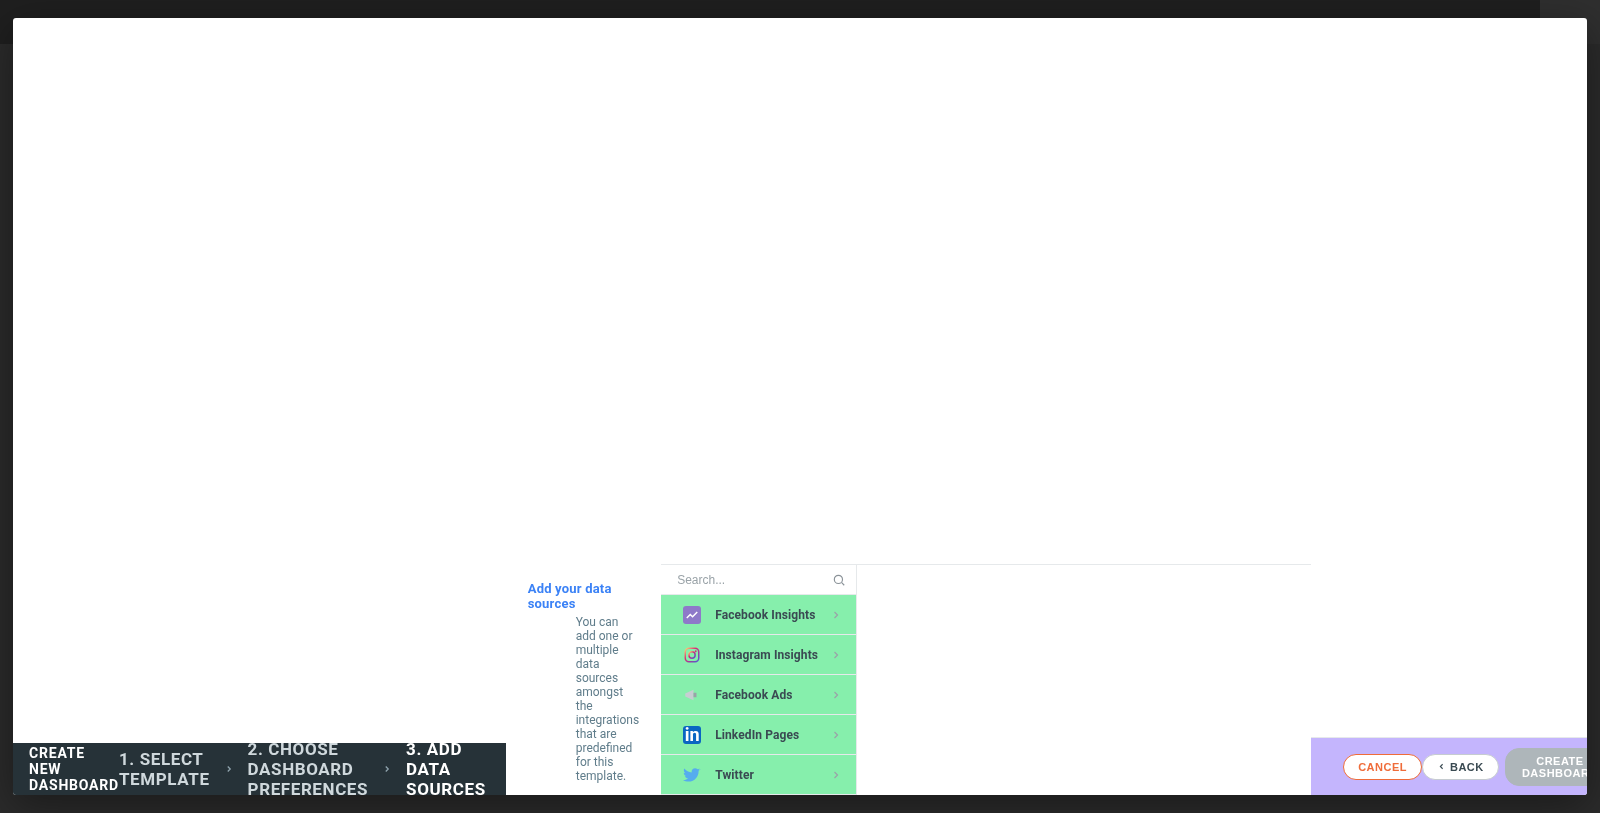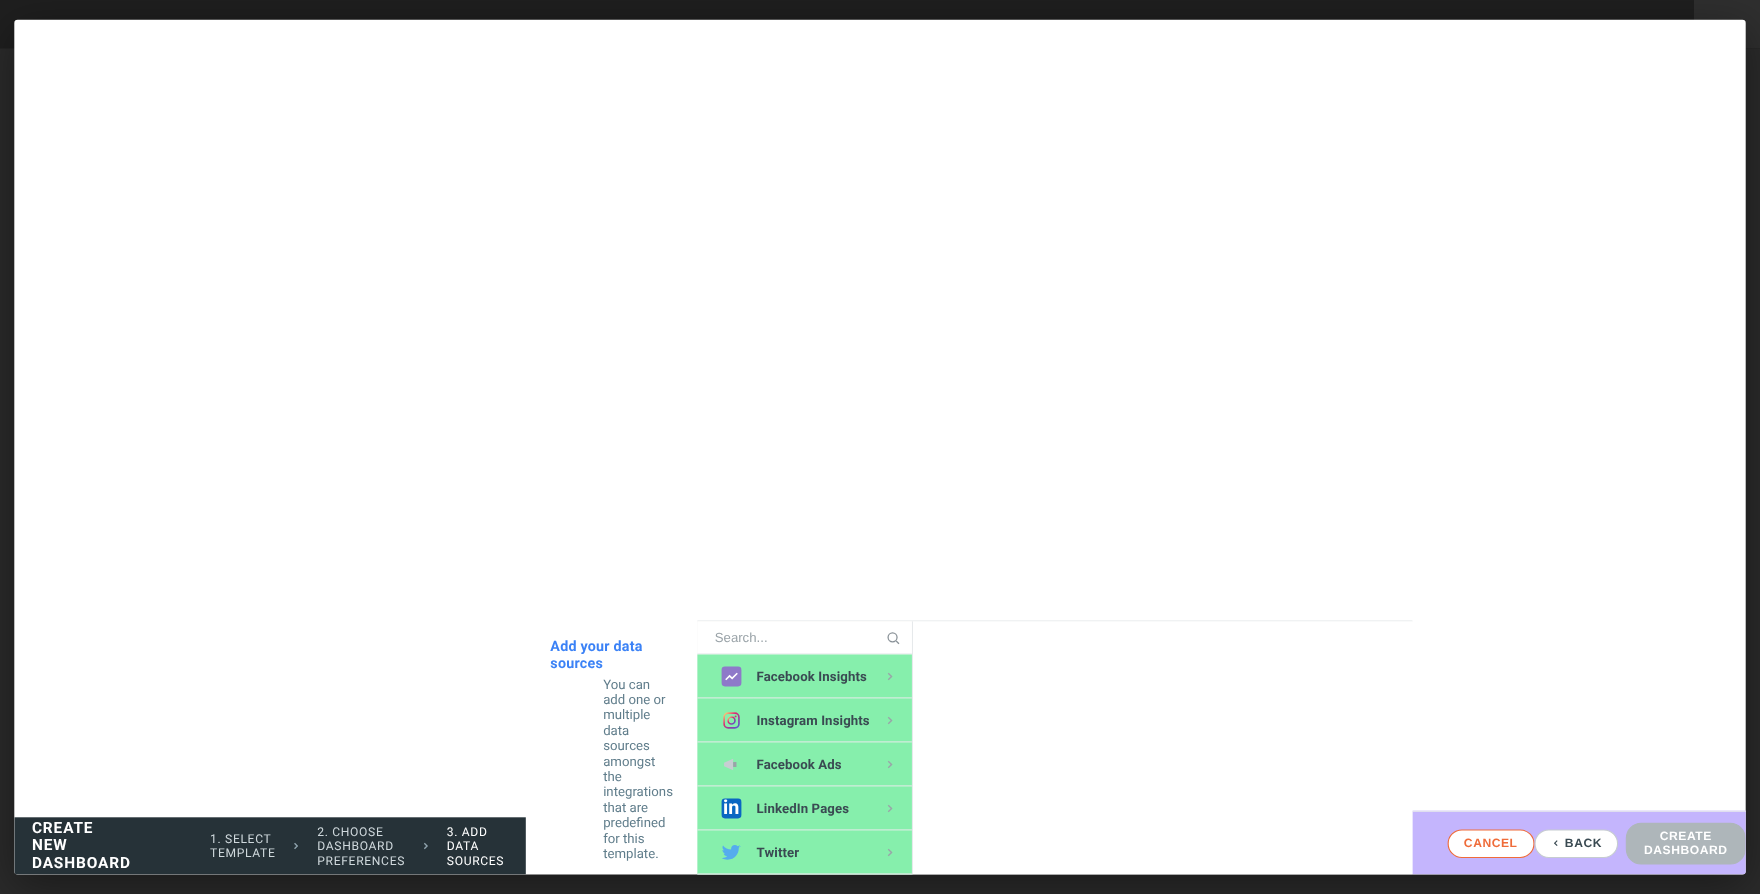--- a/index.html
+++ b/index.html
@@ -7,21 +7,21 @@
   body { width:1600px; height:813px; overflow:hidden; position:relative; }
 
   .backdrop { position:absolute; inset:0; background:#2b2b2b; }
   .backdrop-top { position:absolute; top:0; left:0; right:0; height:44px; background:#1f1f1f; }
   .backdrop-right { position:absolute; top:0; right:0; width:60px; height:44px; background:#2f2f2f; }
 
   .modal { position:absolute; top:18px; left:13px; right:13px; bottom:18px; background:#fff; border-radius:3px; overflow:hidden; display:flex; flex-direction:row; box-shadow:0 10px 40px rgba(0,0,0,.4);align-items:flex-end; }
 
   .modal-header { background:#263238; color:#fff; height:52px; display:flex; align-items:center; padding:0 20px 0 16px; font-size:12px; letter-spacing:.6px; }
   .modal-title { font-weight:700; font-size:14px; letter-spacing:.8px; }
-  .steps { display:flex; align-items:center; margin-left:72px; gap:14px; font-weight:400; font-size:11px; color:#cfd8dc; }
+  .steps { display:flex; align-items:center; gap:14px; font-weight:700; font-size:17px; color:#cfd8dc; }
   .steps .step.active { color:#ffffff; }
   .step-sep { color:#90a4ae; display:flex; align-items:center; }
   .step-sep svg { width:10px; height:10px; }
 
   .caret-wrap { position:absolute; top:52px; left:765px; width:26px; height:13px; pointer-events:none; }
   .caret-wrap svg { display:block; }
 
   .section-head { padding:24px 22px 12px 22px; }
   .section-title { font-size:13px; font-weight:700; color:#3b82f6; letter-spacing:.2px; }
   .section-sub  { font-size:12px; color:#607d8b; margin-top:4px;margin-left:48px; }

